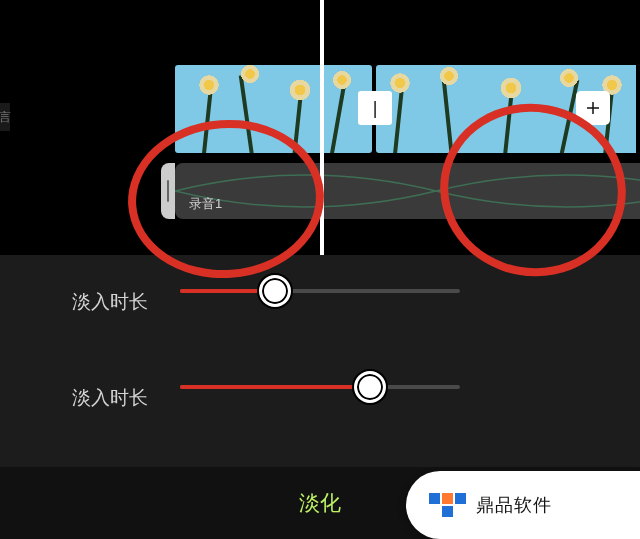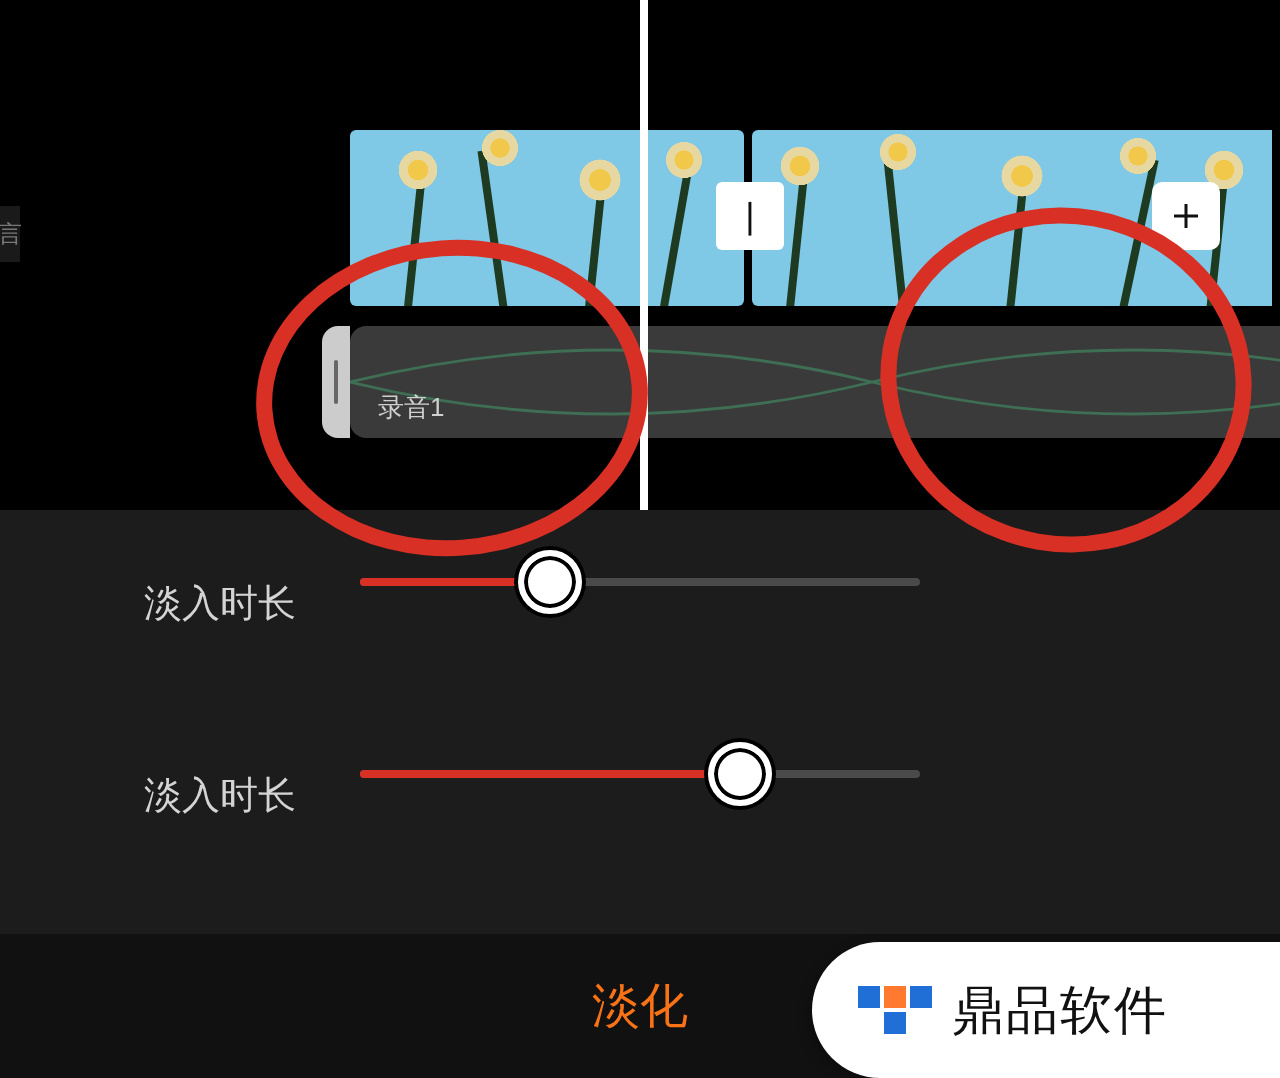--- a/index.html
+++ b/index.html
@@ -26,25 +26,25 @@
   .circle{position:absolute;border:8px solid #d93025;border-radius:50%;z-index:40;pointer-events:none;}
   .circle.c1{left:128px;top:120px;width:180px;height:142px;transform:rotate(-4deg);}
   .circle.c2{left:440px;top:104px;width:170px;height:156px;transform:rotate(10deg);}
   .panel{position:absolute;left:0;top:255px;width:640px;height:212px;background:#1c1c1c;padding-top:34px;box-sizing:border-box;}
   .slider-row{display:flex;height:46px;margin-bottom:50px;}
   .slider-label{width:180px;padding-left:72px;box-sizing:border-box;color:#d4d4d4;font-size:19px;}
   .slider{position:relative;width:280px;height:4px;background:#4a4a4a;border-radius:2px;}
   .slider-fill{position:absolute;left:0;top:0;height:4px;background:#d93025;border-radius:2px;}
   .slider-thumb{position:absolute;top:50%;transform:translate(-50%,-50%);width:26px;height:26px;border-radius:50%;background:#fff;border:3px solid #fff;box-shadow:0 0 0 2px #000 inset,0 0 0 2px #000;}
   .bottom-bar{position:absolute;left:0;top:467px;width:640px;height:72px;background:#111;display:flex;align-items:center;justify-content:center;}
-  .tab-label{color:#f97316;font-size:24px;}
+  .tab-label{color:#bef264;font-size:21px;}
   .watermark{position:absolute;right:0;bottom:0;height:68px;width:234px;background:#fff;border-top-left-radius:36px;border-bottom-left-radius:36px;display:flex;align-items:center;z-index:60;box-shadow:-2px 2px 6px rgba(0,0,0,.25);}
   .wm-icon{width:42px;height:42px;margin-left:20px;display:flex;flex-wrap:wrap;align-content:center;justify-content:center;}
   .wm-sq{width:11px;height:11px;margin:1px;}
-  .wm-text{font-size:26px;color:#111;margin-left:8px;letter-spacing:1px;}
+  .wm-text{font-size:18px;color:#111;margin-left:8px;letter-spacing:1px;}
 </style>
 </head>
 <body>
 
 <div class="timeline-area">
   <div class="edge-tag">言</div>
 
 
   <div class="clip-strip">
     <div class="clip a">

